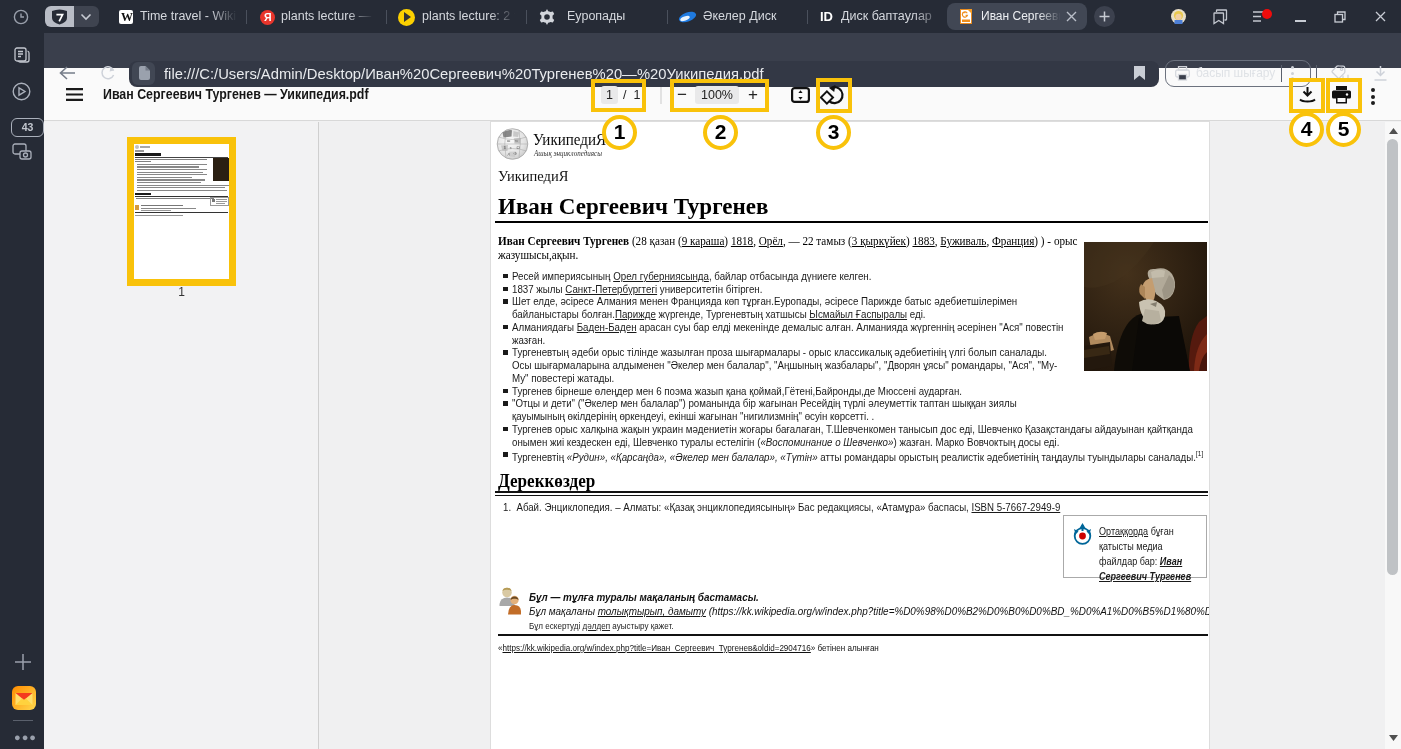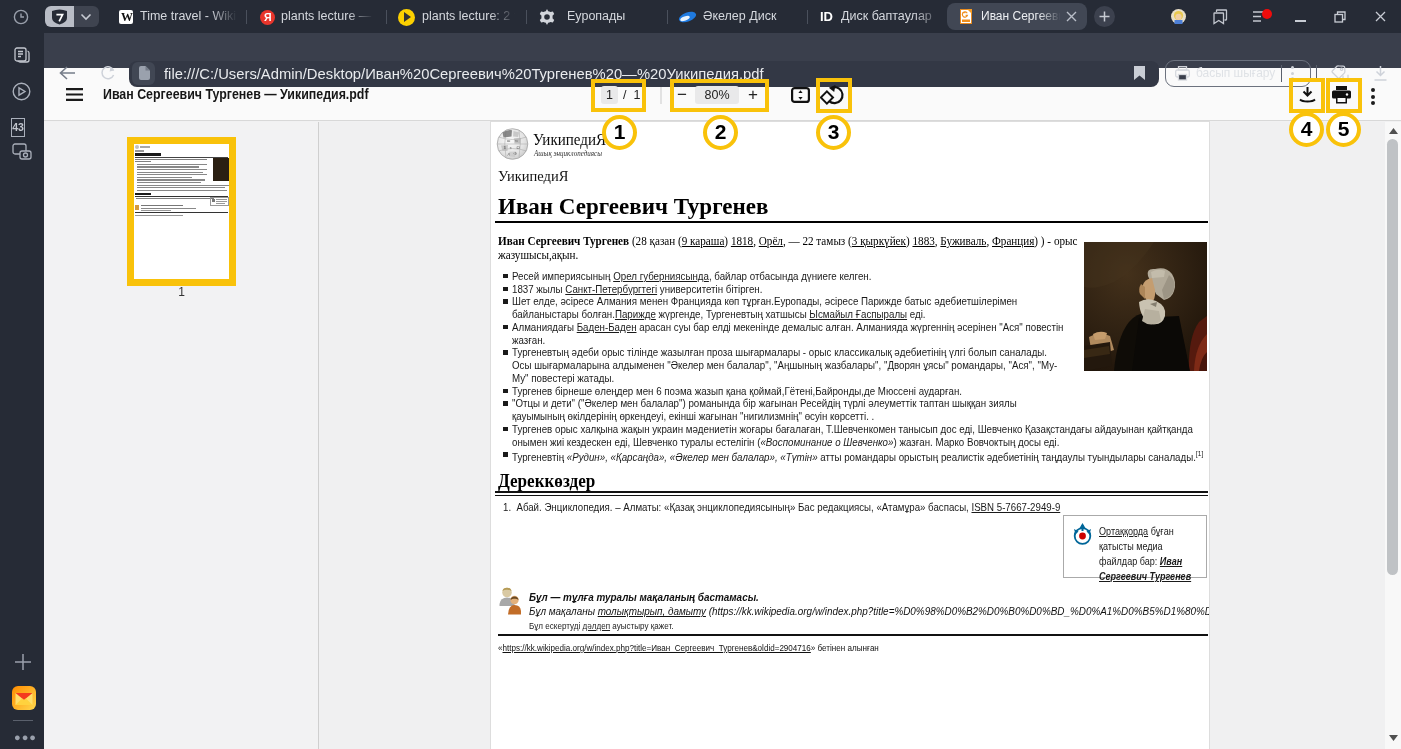--- a/index.html
+++ b/index.html
@@ -183,21 +183,21 @@
     </svg>
   <div class="abs" style="left:103px;top:20px;font-size:14px;font-weight:bold;color:#161616;white-space:nowrap;transform:scaleX(0.885);transform-origin:0 0;">Иван Сергеевич Тургенев — Уикипедия.pdf</div>
 
   <div class="ybox" style="left:591px;top:13px;width:55px;height:33px;"></div>
   <div class="abs" style="left:601px;top:20px;width:17px;height:18px;background:#e9e9ea;border-radius:3px;text-align:center;font-size:12.5px;color:#222;line-height:18px;">1</div>
   <div class="abs" style="left:623px;top:22px;font-size:12.5px;color:#222;">/&nbsp;&nbsp;1</div>
   <div class="abs" style="left:660px;top:21px;width:1.5px;height:17px;background:#e2e2e2;"></div>
 
   <div class="ybox" style="left:670px;top:13px;width:99px;height:33px;"></div>
   <div class="abs" style="left:677px;top:19px;font-size:17px;color:#222;">−</div>
-  <div class="abs" style="left:695px;top:20px;width:44px;height:18px;background:#e9e9ea;border-radius:3px;text-align:center;font-size:12.5px;color:#222;line-height:18px;">80%</div>
+  <div class="abs" style="left:695px;top:20px;width:44px;height:18px;background:#e9e9ea;border-radius:3px;text-align:center;font-size:12.5px;color:#222;line-height:18px;">100%</div>
   <div class="abs" style="left:748px;top:19px;font-size:17px;color:#222;">+</div>
 
   <svg class="abs" style="left:791px;top:21px" width="19" height="16" viewBox="0 0 19 16" fill="none">
       <rect x="1.1" y="1.1" width="16.8" height="13.8" rx="2.5" stroke="#111" stroke-width="2.2"></rect>
       <path d="M9.5 3.2 L11.6 6 H7.4 Z" fill="#111"></path>
       <path d="M9.5 12.8 L11.6 10 H7.4 Z" fill="#111"></path>
     </svg>
 
   <div class="ybox" style="left:816px;top:12px;width:36px;height:35px;"></div>
   <svg class="abs" style="left:820px;top:19px" width="28" height="21" viewBox="0 0 28 21" fill="none">
@@ -238,21 +238,21 @@
       <rect x="1" y="1" width="11" height="13" rx="2"></rect>
       <path d="M4 4.5 H9 M4 7 H9 M4 9.5 H7"></path>
       <path d="M13.5 4 Q15 4.5 15 6 V13 Q15 15 13 15 H6 Q4.8 15 4.3 14"></path>
     </svg>
 
   <svg class="abs" style="left:12px;top:82px" width="19" height="19" viewBox="0 0 19 19" fill="none" stroke="#aab0bb" stroke-width="1.4">
       <circle cx="9.5" cy="9.5" r="8.3"></circle>
       <path d="M7 5.8 L13 9.5 L7 13.2 Z" fill="none"></path>
     </svg>
 
-  <div class="abs" style="left:11px;top:118px;width:14px;height:19px;border:1.5px solid #aab0bb;border-radius:0;color:#c3c7cf;font-size:10.5px;font-weight:bold;text-align:center;line-height:16px;">43</div>
+  <div class="abs" style="left:11px;top:118px;width:33px;height:19px;border:1.5px solid #aab0bb;border-radius:6px;color:#c3c7cf;font-size:10.5px;font-weight:bold;text-align:center;line-height:16px;">43</div>
 
   <svg class="abs" style="left:12px;top:143px" width="20" height="17" viewBox="0 0 20 17" fill="none" stroke="#aab0bb" stroke-width="1.3">
       <rect x="1" y="1" width="13" height="10" rx="2"></rect>
       <rect x="8" y="8" width="11" height="8" rx="2" fill="#262b36"></rect>
       <circle cx="13.5" cy="12" r="2"></circle>
     </svg>
 
   <svg class="abs" style="left:15px;top:654px" width="16" height="16" viewBox="0 0 16 16" stroke="#9aa0ac" stroke-width="1.5">
       <path d="M8 0 V16 M0 8 H16"></path>
     </svg>

